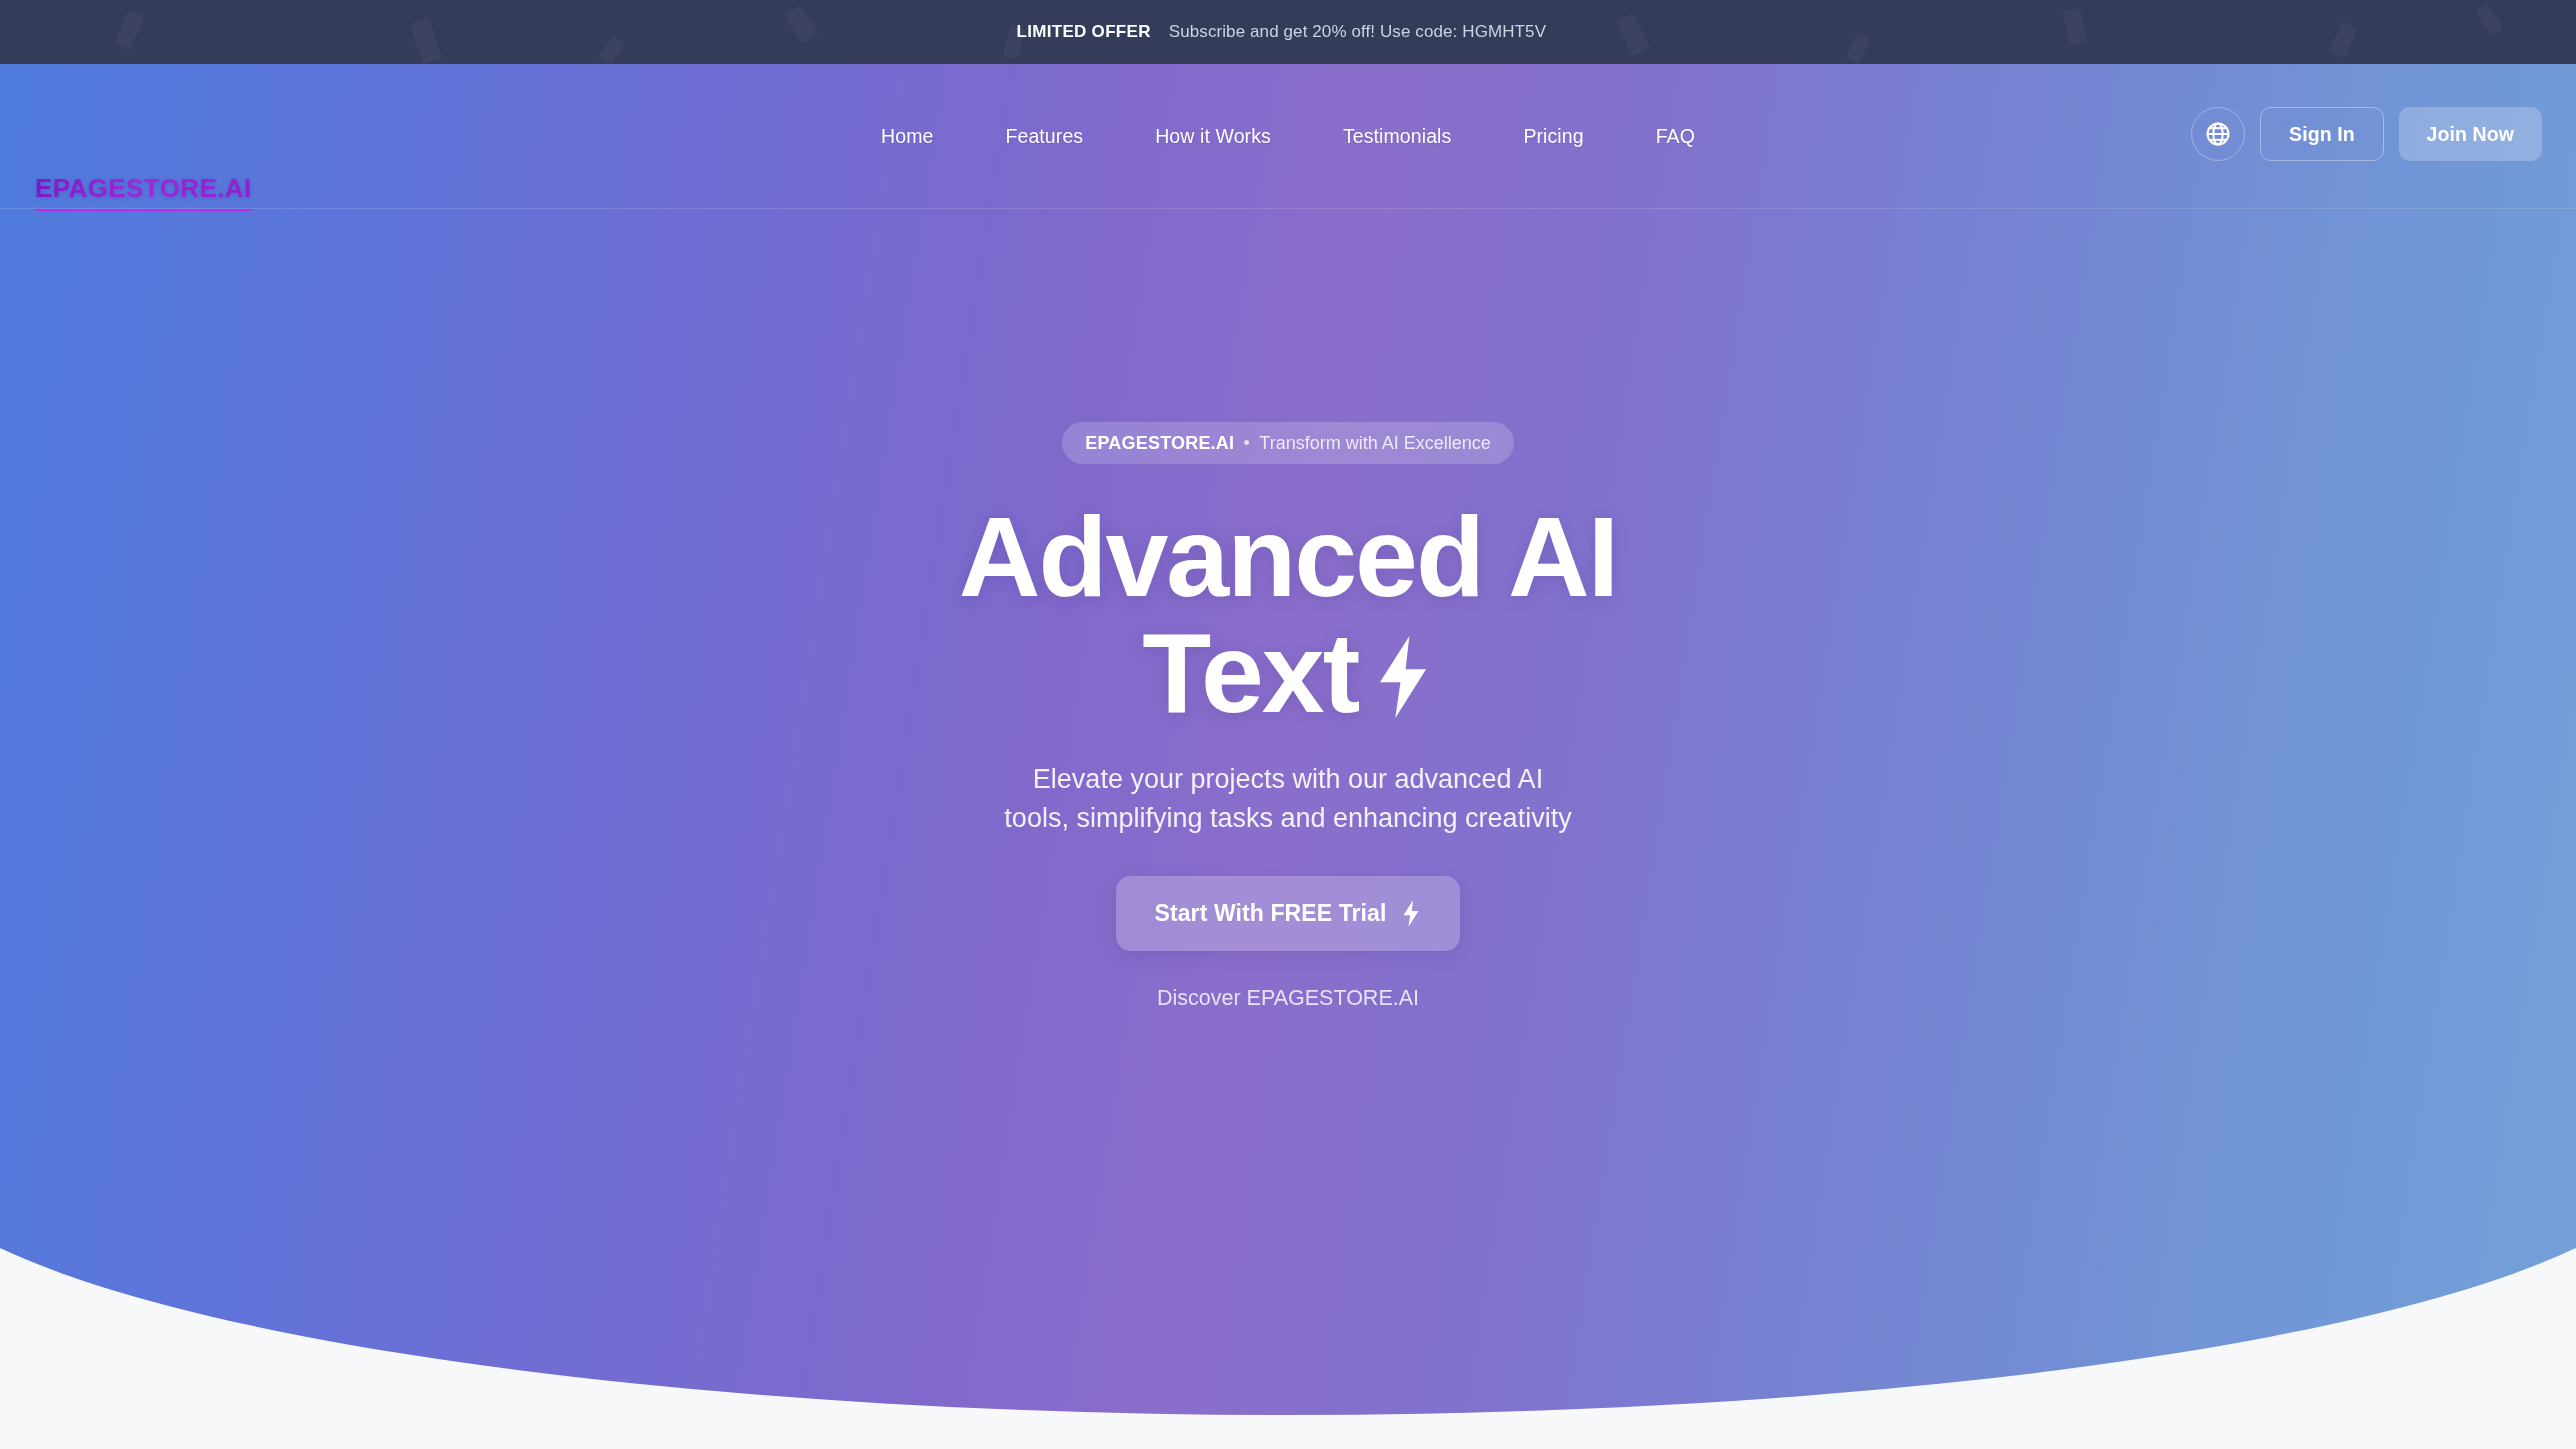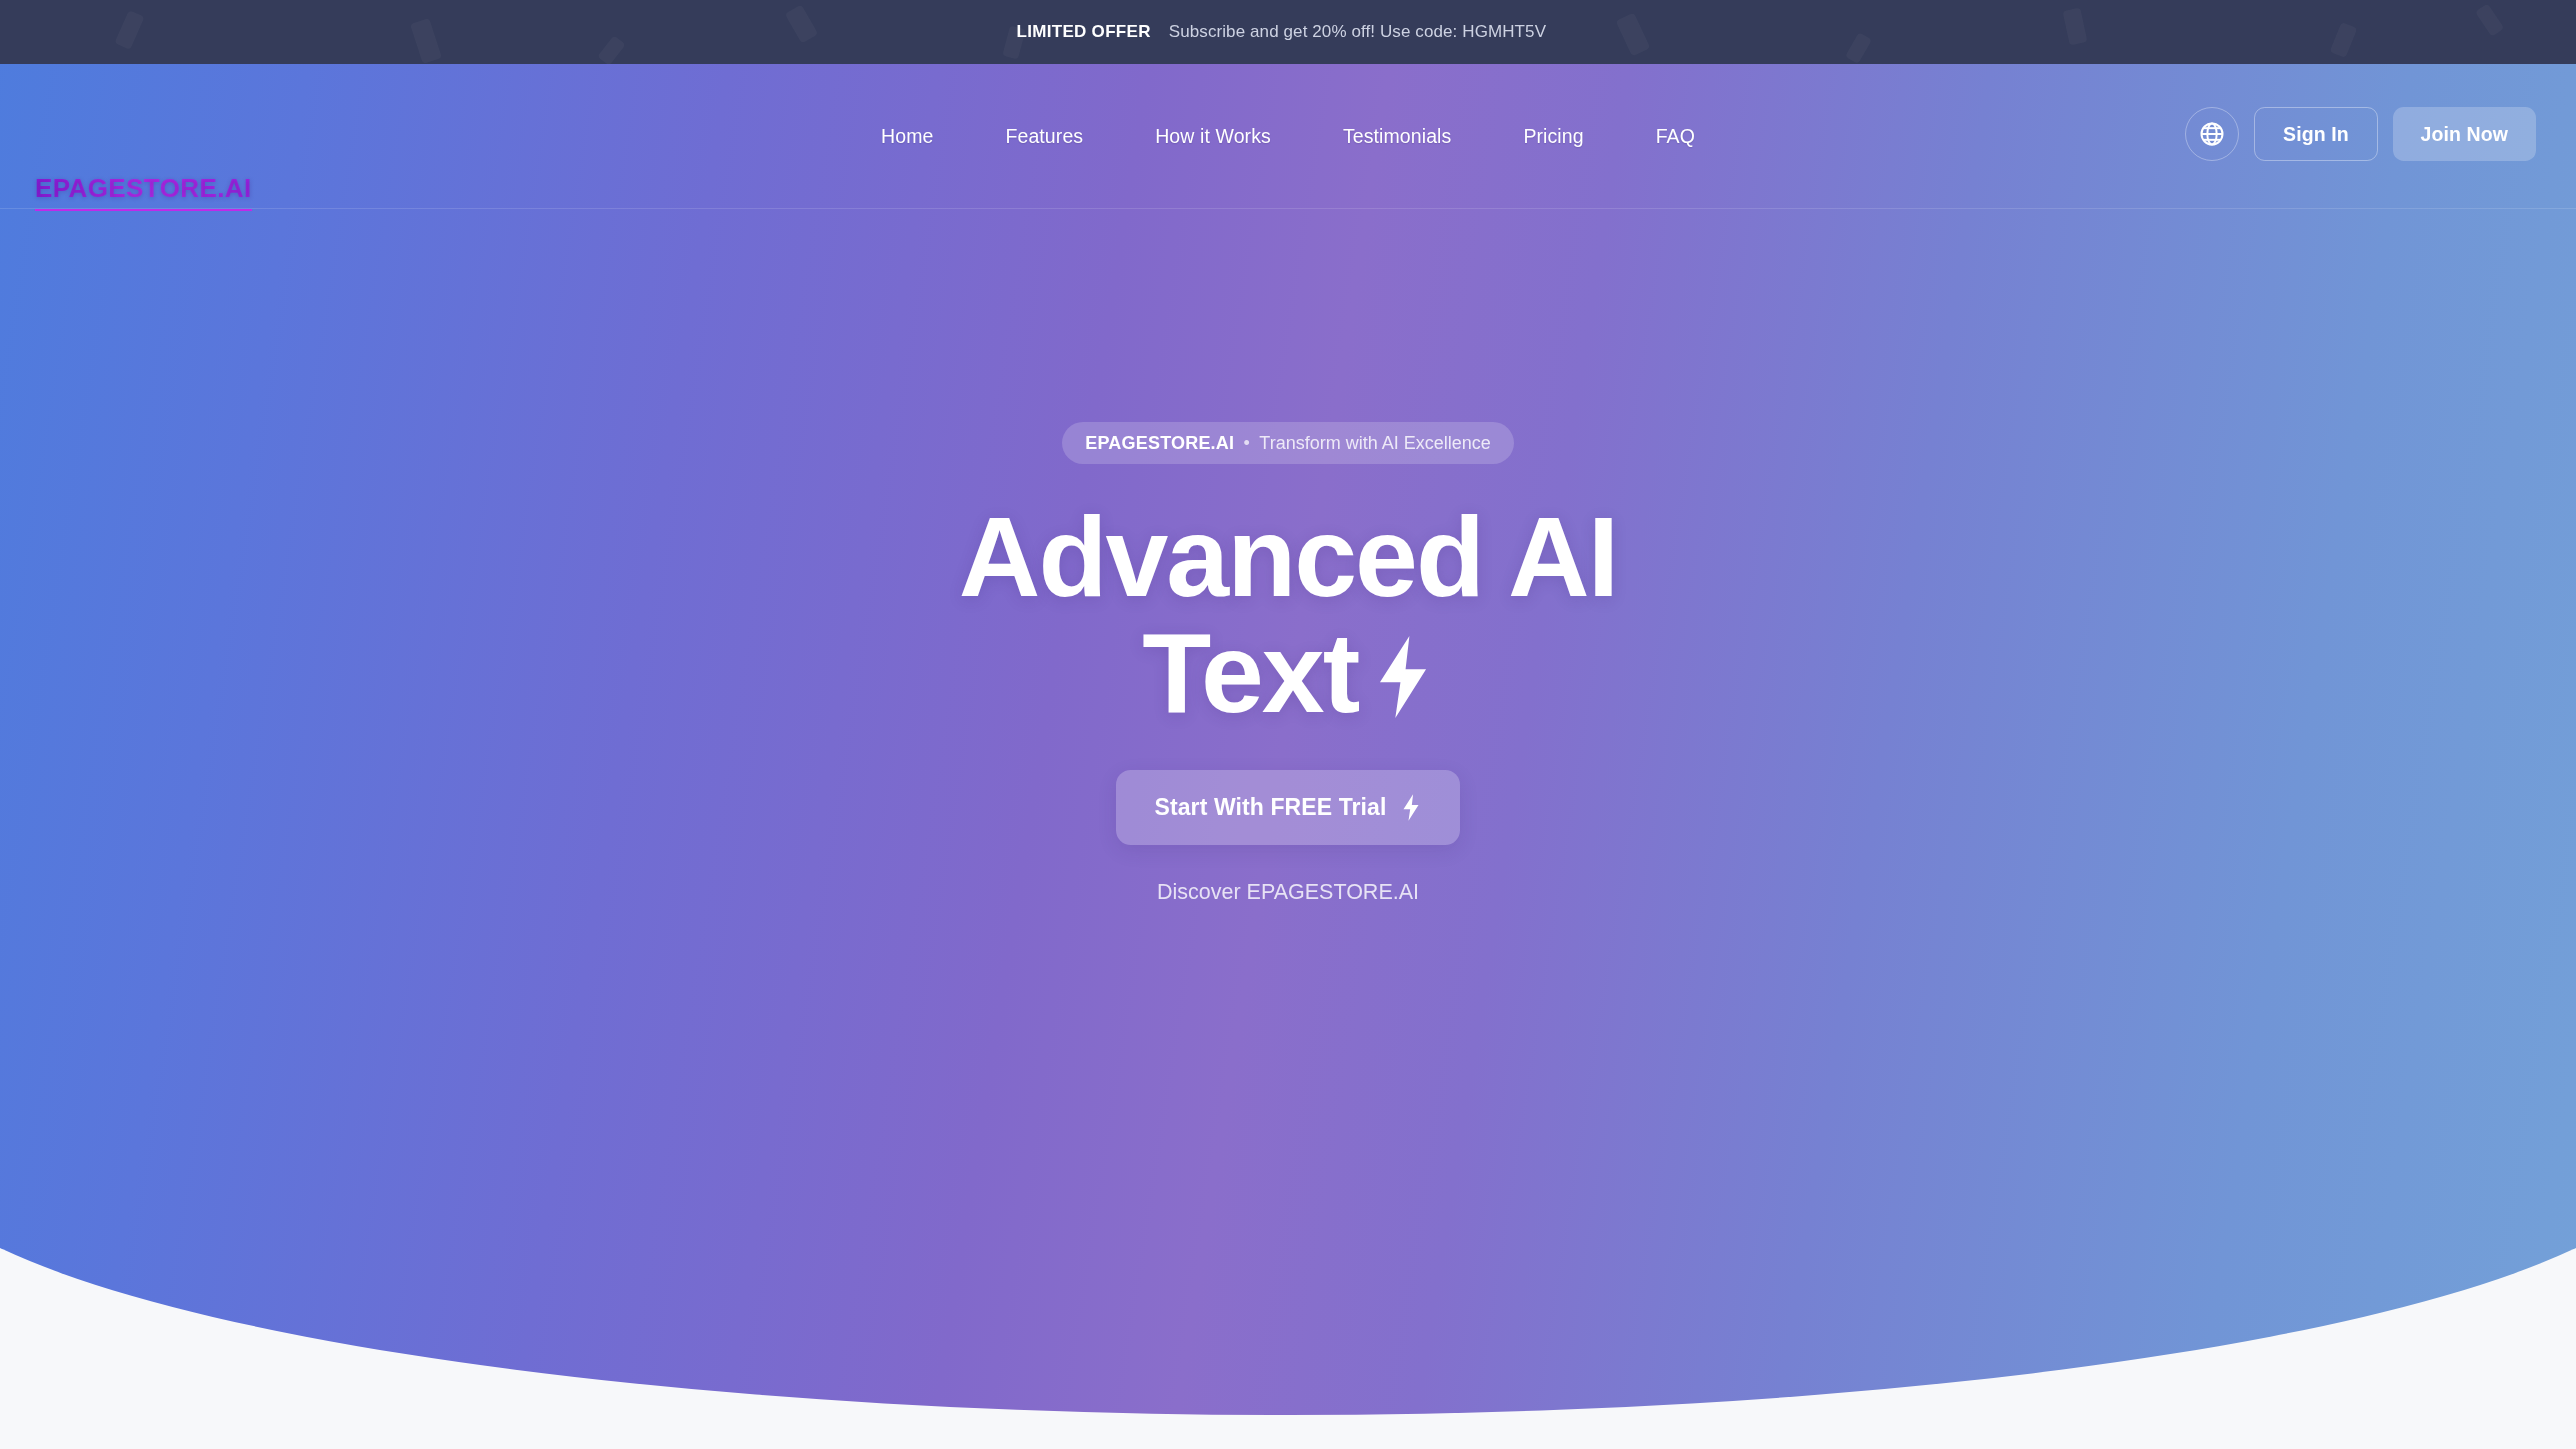--- a/index.html
+++ b/index.html
@@ -85,21 +85,21 @@
     display:flex; align-items:center; justify-content:center;
     gap:16px;
   }
   .nav-link{
     color:#ffffff; font-size:19.5px; font-weight:400;
     text-decoration:none; letter-spacing:0.1px;
     padding:9.4px 28px; cursor:pointer; white-space:nowrap;
     text-shadow:0 0.7px 1.3px rgba(40,30,90,.18);
   }
   .nav-right{
-    position:absolute; right:40px; top:0; height:140px;
+    position:absolute; right:34px; top:0; height:140px;
     display:flex; align-items:center; gap:14.8px;
   }
   .globe-btn{
     width:54px; height:54px; border-radius:50%;
     border:1.3px solid rgba(255,255,255,.33);
     display:flex; align-items:center; justify-content:center;
     cursor:pointer; background:transparent;
   }
   .globe-btn svg{ width:28px; height:28px; display:block; }
   .btn-signin{
@@ -246,20 +246,21 @@
       <span class="badge-text">Transform with AI Excellence</span>
     </div>
 
     <h1 class="hero-title">
       <span>Advanced AI</span><br>
       <span>Text</span><span class="bolt"><svg viewBox="0 0 24 32" fill="#ffffff">
             <polygon points="14.5,0 3,18 11,18 9,32 21,13 13,13"></polygon>
           </svg></span>
     </h1>
 
+    <p class="hero-sub">Elevate your projects with our advanced AI tools, simplifying tasks and enhancing creativity</p>
 
     <button class="cta">
       <span>Start With FREE Trial</span>
       <span class="bolt-sm">
           <svg viewBox="0 0 24 32" fill="#ffffff">
             <polygon points="14.5,0 3,18 11,18 9,32 21,13 13,13"></polygon>
           </svg>
         </span>
     </button>
 

